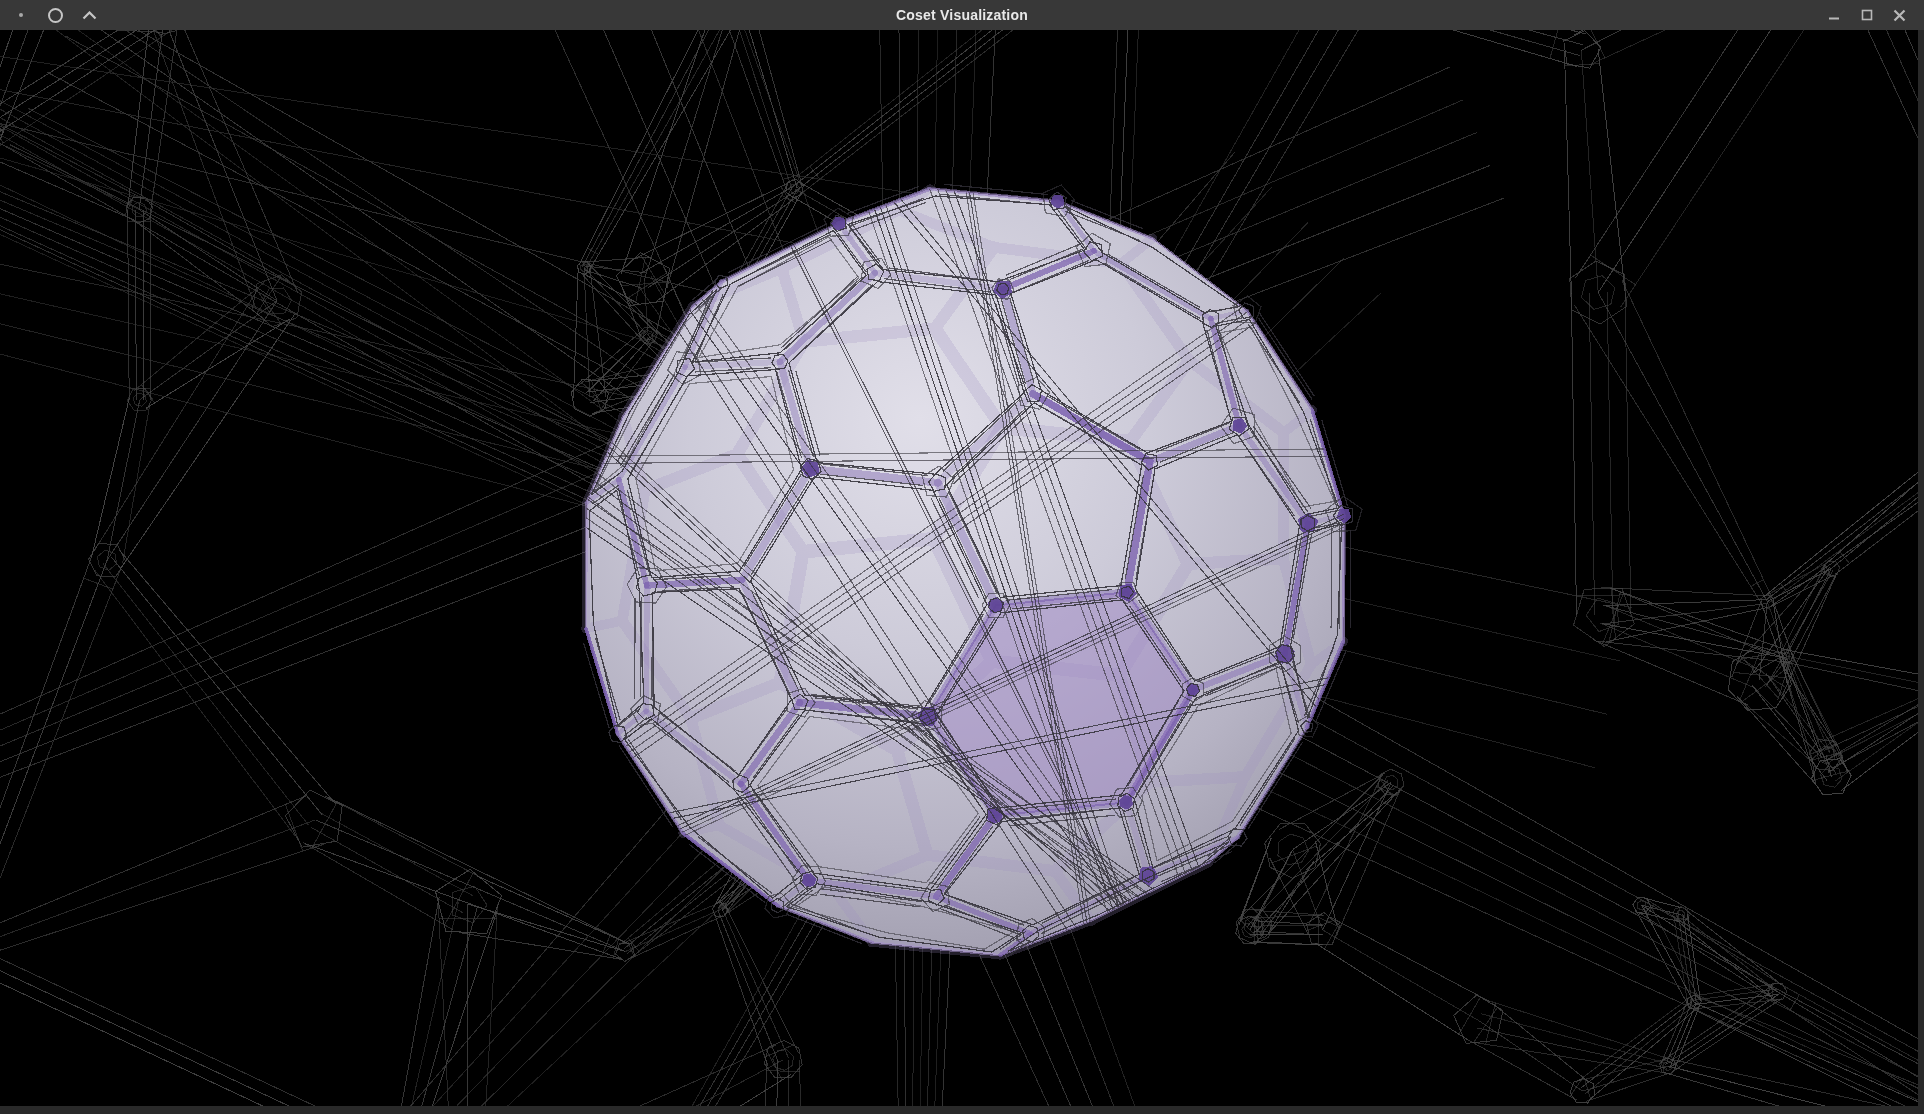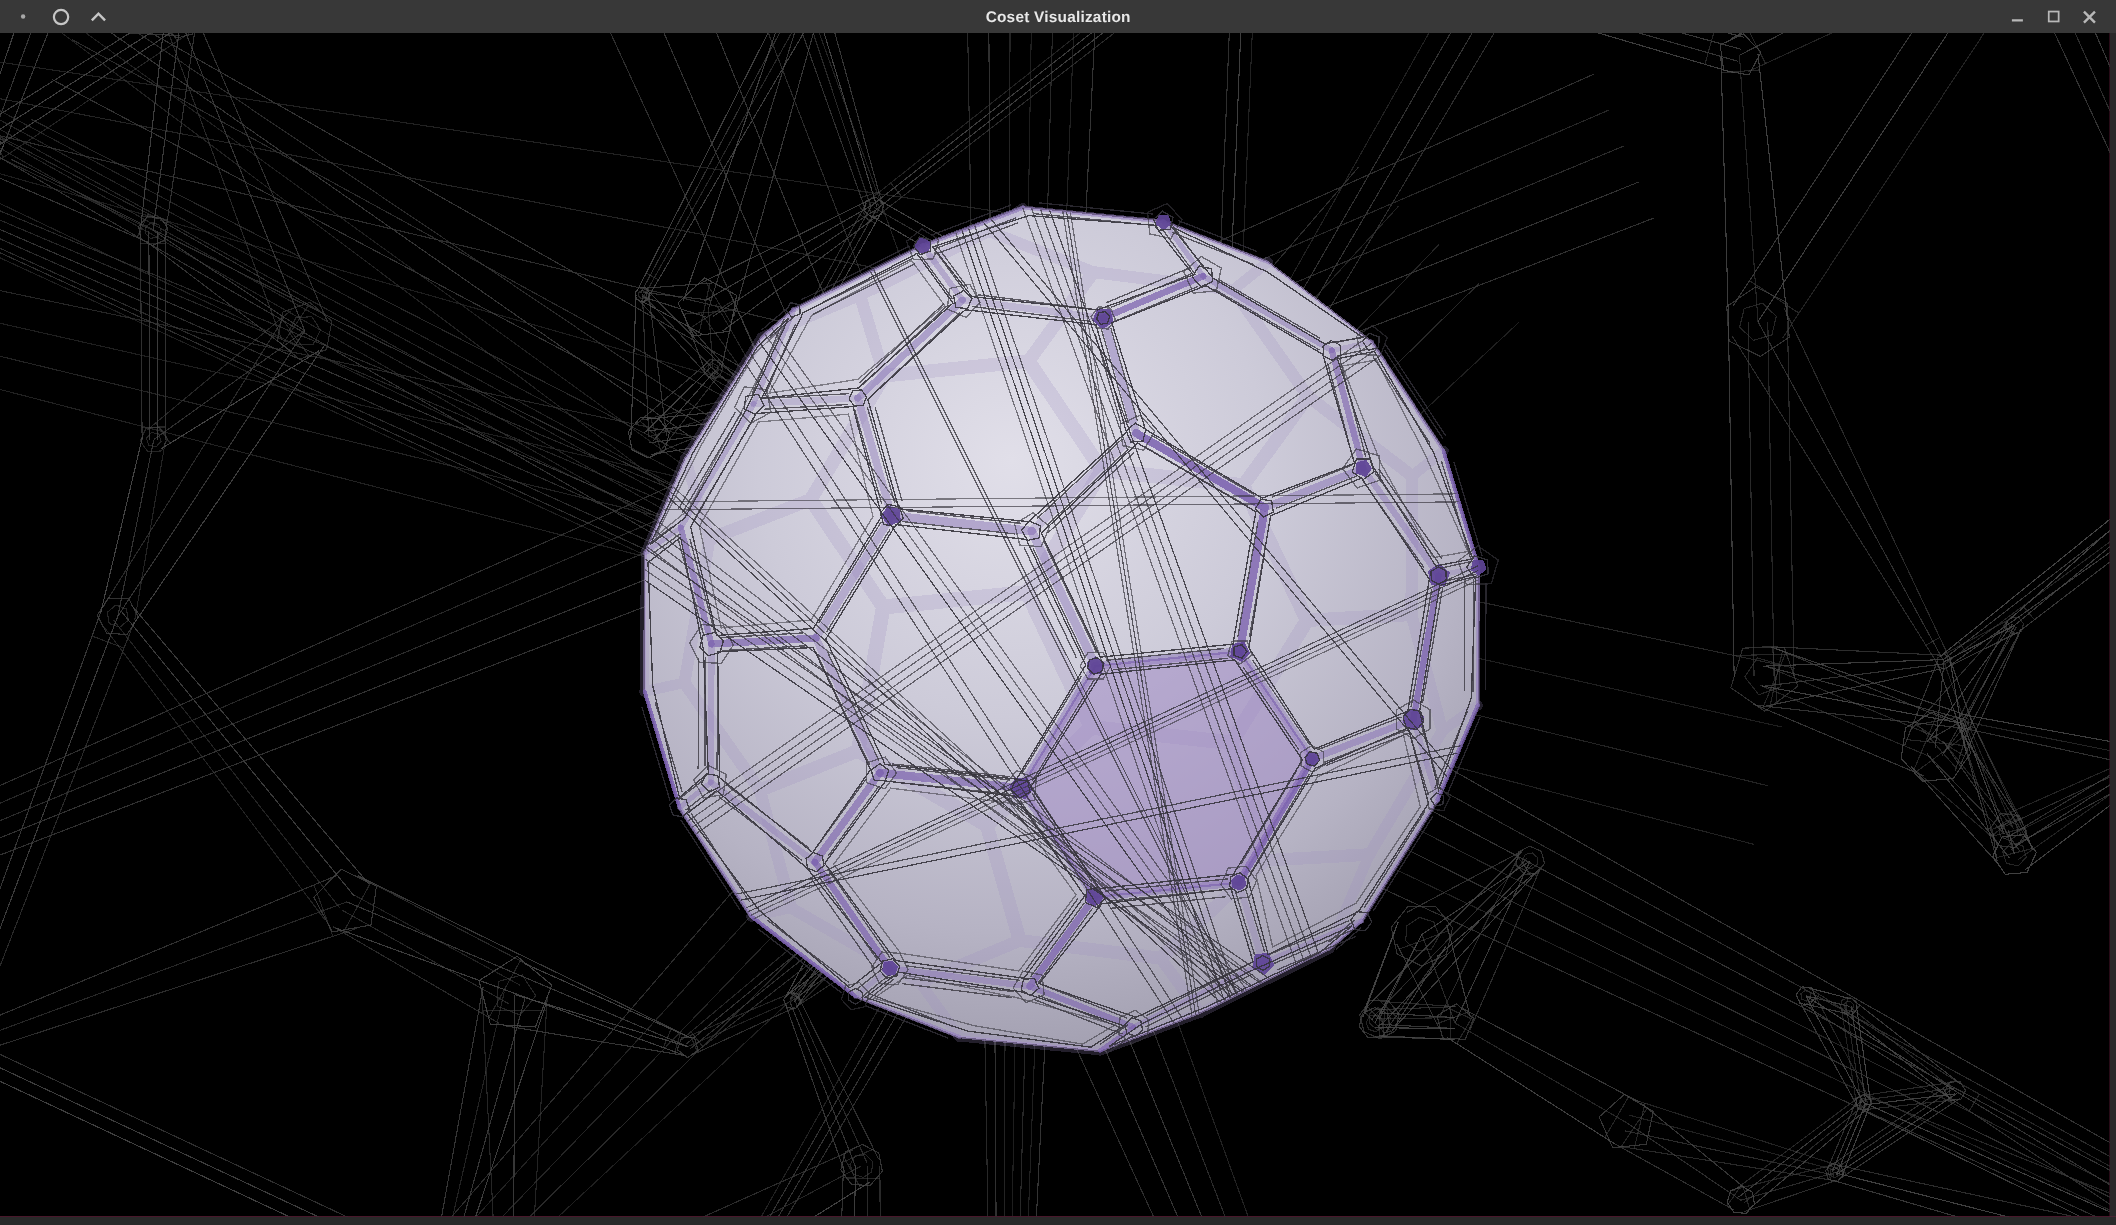--- a/index.html
+++ b/index.html
@@ -1,16 +1,16 @@
 <!DOCTYPE html>
 <html><head>
 <meta charset="utf-8">
 <style>
   html,body{margin:0;padding:0;background:#000;}
-  .window{position:relative;width:1924px;height:1114px;background:#be185d;overflow:hidden;
+  .window{position:relative;width:1924px;height:1114px;background:#fef9c3;overflow:hidden;
           font-family:"Liberation Sans",sans-serif;}
   .titlebar{position:absolute;top:0;left:0;width:1924px;height:30px;background:#383838;}
   .tb-left{position:absolute;left:8px;top:0;height:30px;display:flex;align-items:center;gap:8px;}
   .tb-btn{width:26px;height:30px;display:flex;align-items:center;justify-content:center;
           background:transparent;border:none;padding:0;}
   .dot{width:4px;height:4px;border-radius:50%;background:#a8a8a8;}
   .ring{width:11px;height:11px;border:2px solid #c6c6c6;border-radius:50%;}
   .title{position:absolute;left:0;right:0;top:0;text-align:center;color:#e8e8e8;
          font-size:14px;font-weight:bold;line-height:30px;pointer-events:none;letter-spacing:.2px;}
   .tb-right{position:absolute;right:8px;top:0;height:30px;display:flex;align-items:center;}

